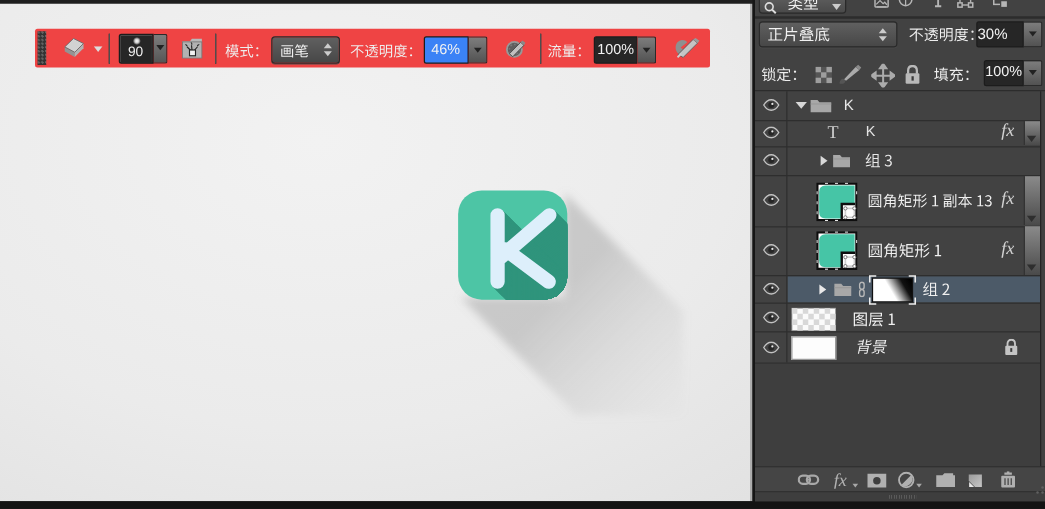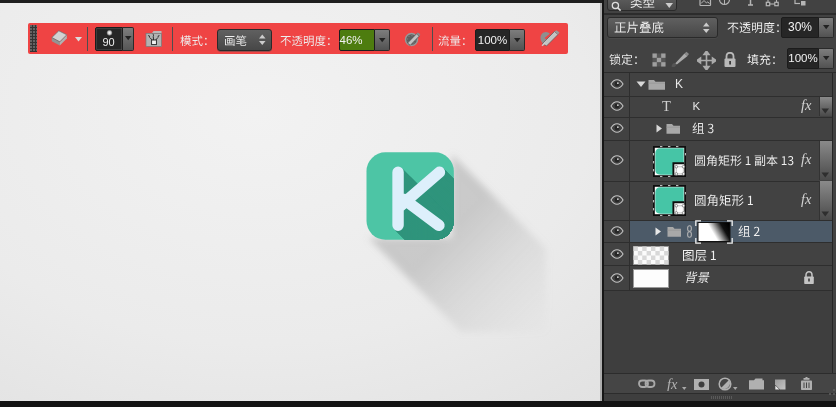--- a/index.html
+++ b/index.html
@@ -202,21 +202,21 @@
 <svg style="position:absolute;left:224px;top:32.5px" width="27" height="15" viewBox="0 0 27 15">
     <path transform="translate(0,12)" d="M1.1 -8.9H10.5V-8.1H1.1ZM5.3 -6.5H6.1V-1.9H5.3ZM3.7 -3.9V-2.4H7.7V-3.9ZM3.7 -6.1V-4.6H7.7V-6.1ZM3.0 -6.8H8.5V-1.6H3.0ZM9.6 -6.1H10.5V0.9H9.6ZM1.0 -6.1H1.9V-0.5H10.2V0.3H1.0Z M20.8 -6.6 21.3 -5.9Q20.5 -5.7 19.5 -5.5Q18.5 -5.4 17.5 -5.3Q16.4 -5.1 15.3 -5.1Q14.2 -5.0 13.2 -4.9Q13.2 -5.1 13.1 -5.3Q13.0 -5.5 13.0 -5.6Q14.0 -5.7 15.1 -5.8Q16.2 -5.9 17.2 -6.0Q18.3 -6.1 19.2 -6.3Q20.1 -6.4 20.8 -6.6ZM16.4 -5.5H17.3V-0.5Q17.3 -0.2 17.4 -0.1Q17.6 0.0 18.1 0.0Q18.2 0.0 18.5 0.0Q18.7 0.0 19.0 0.0Q19.3 0.0 19.7 0.0Q20.0 0.0 20.2 0.0Q20.5 0.0 20.6 0.0Q20.9 0.0 21.1 -0.0Q21.2 -0.1 21.3 -0.4Q21.3 -0.7 21.4 -1.2Q21.5 -1.1 21.8 -1.0Q22.0 -0.9 22.2 -0.9Q22.1 -0.2 22.0 0.1Q21.8 0.5 21.5 0.7Q21.2 0.8 20.7 0.8Q20.6 0.8 20.3 0.8Q20.1 0.8 19.7 0.8Q19.4 0.8 19.0 0.8Q18.7 0.8 18.4 0.8Q18.1 0.8 18.1 0.8Q17.4 0.8 17.0 0.7Q16.7 0.6 16.5 0.3Q16.4 0.0 16.4 -0.5ZM12.7 -3.8 21.2 -4.5 21.3 -3.8 12.8 -3.1ZM12.2 -1.8 22.3 -2.7 22.4 -1.9 12.2 -1.1ZM13.4 -8.6H17.0V-7.8H13.4ZM17.9 -8.6H22.2V-7.8H17.9ZM13.6 -9.7 14.5 -9.5Q14.2 -8.9 13.9 -8.3Q13.7 -7.7 13.3 -7.1Q13.0 -6.6 12.6 -6.2Q12.6 -6.3 12.4 -6.3Q12.3 -6.4 12.2 -6.5Q12.0 -6.6 11.9 -6.7Q12.5 -7.2 12.9 -8.0Q13.3 -8.8 13.6 -9.7ZM18.2 -9.7 19.0 -9.5Q18.7 -8.6 18.2 -7.7Q17.7 -6.9 17.2 -6.3Q17.1 -6.4 17.0 -6.5Q16.8 -6.6 16.7 -6.7Q16.5 -6.8 16.4 -6.8Q17.0 -7.3 17.4 -8.1Q17.9 -8.9 18.2 -9.7ZM14.2 -8.0 14.9 -8.3Q15.2 -7.9 15.4 -7.4Q15.7 -6.9 15.8 -6.5L15.0 -6.2Q14.9 -6.6 14.7 -7.1Q14.5 -7.6 14.2 -8.0ZM19.0 -8.0 19.7 -8.3Q19.9 -7.9 20.2 -7.5Q20.4 -7.1 20.5 -6.8L19.7 -6.5Q19.6 -6.8 19.4 -7.3Q19.2 -7.7 19.0 -8.0Z" fill="#f0f0f0"></path>
   </svg>
 <svg class="abs" style="left:258px;top:34px" width="9" height="12">
     <polygon points="1,4.5 7.5,4.5 4.25,0.5" fill="#ccc"></polygon>
     <polygon points="1,7 7.5,7 4.25,11" fill="#ccc"></polygon>
   </svg>
 <svg style="position:absolute;left:280px;top:32.5px" width="61" height="15" viewBox="0 0 61 15">
     <path transform="translate(0,12)" d="M0.8 -8.9H10.7V-8.0H0.8ZM6.4 -5.5 7.1 -6.1Q7.6 -5.7 8.1 -5.3Q8.7 -4.9 9.2 -4.5Q9.8 -4.1 10.3 -3.7Q10.7 -3.3 11.0 -3.0L10.3 -2.3Q10.0 -2.7 9.6 -3.1Q9.1 -3.5 8.6 -3.9Q8.1 -4.3 7.5 -4.7Q6.9 -5.2 6.4 -5.5ZM6.2 -8.5 7.2 -8.2Q6.5 -7.0 5.6 -5.9Q4.7 -4.8 3.5 -3.8Q2.4 -2.9 1.1 -2.2Q1.0 -2.3 0.9 -2.4Q0.8 -2.6 0.7 -2.7Q0.6 -2.8 0.5 -2.9Q1.4 -3.4 2.3 -4.0Q3.2 -4.7 3.9 -5.4Q4.6 -6.1 5.2 -6.9Q5.8 -7.7 6.2 -8.5ZM5.3 -6.3 6.2 -7.2V-7.2V0.9H5.3Z M15.1 -7.5H22.4V-6.9H15.1ZM16.0 -4.6H19.9V-4.0H16.0ZM19.8 -3.6H21.5V-2.9H19.8ZM18.3 -8.7H19.1V-4.9H18.3ZM18.1 -7.2 18.7 -7.0Q18.3 -6.4 17.8 -5.9Q17.2 -5.4 16.6 -5.0Q15.9 -4.6 15.3 -4.3Q15.2 -4.5 15.0 -4.7Q14.9 -4.8 14.8 -5.0Q15.4 -5.2 16.0 -5.5Q16.6 -5.9 17.2 -6.3Q17.7 -6.7 18.1 -7.2ZM19.4 -7.2Q19.7 -6.7 20.2 -6.3Q20.8 -5.9 21.4 -5.5Q22.0 -5.2 22.6 -5.0Q22.5 -4.9 22.4 -4.7Q22.2 -4.5 22.1 -4.4Q21.5 -4.6 20.9 -5.0Q20.2 -5.4 19.7 -5.9Q19.2 -6.4 18.8 -7.0ZM21.3 -3.6H22.1Q22.1 -3.6 22.1 -3.5Q22.0 -3.3 22.0 -3.3Q21.9 -2.2 21.8 -1.8Q21.7 -1.3 21.5 -1.1Q21.4 -0.9 21.2 -0.9Q21.0 -0.8 20.8 -0.8Q20.6 -0.8 20.2 -0.8Q19.8 -0.8 19.4 -0.8Q19.4 -1.0 19.3 -1.2Q19.3 -1.4 19.2 -1.5Q19.6 -1.5 20.0 -1.5Q20.3 -1.5 20.5 -1.5Q20.6 -1.5 20.7 -1.5Q20.8 -1.5 20.8 -1.5Q21.0 -1.7 21.1 -2.1Q21.2 -2.5 21.3 -3.5ZM21.3 -9.5 21.9 -8.9Q21.3 -8.8 20.5 -8.7Q19.8 -8.6 18.9 -8.5Q18.1 -8.4 17.2 -8.3Q16.4 -8.3 15.6 -8.3Q15.6 -8.4 15.5 -8.6Q15.4 -8.8 15.4 -8.9Q16.2 -8.9 17.0 -9.0Q17.8 -9.0 18.6 -9.1Q19.4 -9.2 20.1 -9.3Q20.8 -9.4 21.3 -9.5ZM17.4 -4.4H18.2Q18.1 -3.8 18.0 -3.2Q17.8 -2.6 17.5 -2.1Q17.2 -1.7 16.8 -1.3Q16.3 -0.9 15.5 -0.7Q15.5 -0.8 15.3 -1.0Q15.2 -1.2 15.1 -1.3Q15.7 -1.5 16.2 -1.8Q16.6 -2.1 16.8 -2.5Q17.1 -2.9 17.2 -3.4Q17.3 -3.9 17.4 -4.4ZM12.2 -8.8 12.9 -9.3Q13.2 -9.0 13.6 -8.7Q13.9 -8.3 14.2 -8.0Q14.5 -7.7 14.7 -7.4L14.0 -6.9Q13.8 -7.2 13.5 -7.5Q13.2 -7.8 12.9 -8.2Q12.5 -8.5 12.2 -8.8ZM14.4 -5.2V-0.8H13.6V-4.4H12.1V-5.2ZM19.7 -4.6H20.4Q20.3 -4.2 20.2 -3.7Q20.1 -3.3 20.0 -2.9H19.2Q19.4 -3.3 19.5 -3.8Q19.6 -4.2 19.7 -4.6ZM14.3 -1.2Q14.6 -1.2 14.8 -1.0Q15.1 -0.8 15.5 -0.5Q16.1 -0.2 16.8 -0.1Q17.5 -0.0 18.4 -0.0Q19.1 -0.0 19.8 -0.1Q20.6 -0.1 21.3 -0.1Q22.0 -0.2 22.6 -0.2Q22.6 -0.1 22.5 0.0Q22.5 0.2 22.4 0.4Q22.4 0.5 22.4 0.7Q22.0 0.7 21.5 0.7Q21.0 0.7 20.5 0.7Q19.9 0.8 19.4 0.8Q18.8 0.8 18.4 0.8Q17.4 0.8 16.7 0.7Q15.9 0.6 15.4 0.2Q15.0 0.0 14.8 -0.2Q14.5 -0.4 14.3 -0.4Q14.1 -0.4 13.8 -0.2Q13.5 -0.0 13.2 0.3Q12.9 0.6 12.6 0.9L12.0 0.2Q12.4 -0.2 12.8 -0.5Q13.2 -0.8 13.6 -1.0Q14.0 -1.2 14.3 -1.2Z M24.4 -9.0H27.7V-2.1H24.4V-2.9H26.9V-8.2H24.4ZM24.4 -6.0H27.2V-5.2H24.4ZM29.3 -9.2H33.1V-8.4H29.3ZM29.3 -6.4H33.1V-5.6H29.3ZM29.2 -3.6H33.1V-2.8H29.2ZM23.9 -9.0H24.7V-1.0H23.9ZM32.8 -9.2H33.7V-0.2Q33.7 0.2 33.6 0.4Q33.5 0.6 33.2 0.7Q32.9 0.8 32.4 0.9Q31.9 0.9 31.2 0.9Q31.2 0.8 31.1 0.6Q31.1 0.5 31.0 0.3Q30.9 0.2 30.9 0.1Q31.2 0.1 31.6 0.1Q31.9 0.1 32.2 0.1Q32.4 0.1 32.5 0.1Q32.7 0.1 32.8 -0.0Q32.8 -0.1 32.8 -0.2ZM28.8 -9.2H29.6V-5.1Q29.6 -4.3 29.5 -3.5Q29.4 -2.7 29.2 -1.9Q29.0 -1.1 28.5 -0.3Q28.0 0.4 27.2 1.0Q27.2 0.9 27.1 0.8Q27.0 0.7 26.8 0.6Q26.7 0.5 26.6 0.4Q27.3 -0.2 27.8 -0.8Q28.2 -1.5 28.4 -2.2Q28.6 -2.9 28.7 -3.7Q28.8 -4.4 28.8 -5.1Z M37.1 -6.4H45.3V-5.7H37.1ZM37.2 -3.1H43.8V-2.3H37.2ZM38.9 -7.4H39.8V-4.5H42.6V-7.4H43.4V-3.8H38.9ZM43.6 -3.1H43.8L43.9 -3.1L44.5 -2.8Q44.0 -1.9 43.2 -1.3Q42.4 -0.6 41.5 -0.2Q40.5 0.2 39.4 0.5Q38.2 0.7 37.1 0.9Q37.0 0.7 36.9 0.5Q36.8 0.3 36.7 0.1Q37.8 0.0 38.9 -0.2Q39.9 -0.4 40.9 -0.8Q41.8 -1.1 42.5 -1.7Q43.2 -2.2 43.6 -2.9ZM39.1 -2.5Q39.7 -1.7 40.6 -1.2Q41.6 -0.6 42.9 -0.3Q44.1 0.0 45.6 0.2Q45.5 0.3 45.4 0.4Q45.3 0.5 45.2 0.7Q45.1 0.8 45.1 0.9Q43.6 0.7 42.3 0.4Q41.0 -0.0 40.0 -0.7Q39.0 -1.3 38.4 -2.2ZM36.4 -8.5H45.4V-7.7H36.4ZM36.0 -8.5H36.8V-5.4Q36.8 -4.7 36.8 -3.9Q36.7 -3.1 36.6 -2.2Q36.5 -1.4 36.3 -0.6Q36.1 0.2 35.7 0.9Q35.6 0.8 35.5 0.8Q35.3 0.7 35.2 0.6Q35.0 0.6 34.9 0.5Q35.3 -0.1 35.5 -0.9Q35.7 -1.6 35.8 -2.4Q35.9 -3.2 35.9 -4.0Q36.0 -4.7 36.0 -5.4ZM39.9 -9.5 40.8 -9.7Q41.0 -9.4 41.2 -9.0Q41.4 -8.5 41.5 -8.2L40.6 -8.0Q40.5 -8.3 40.3 -8.7Q40.1 -9.2 39.9 -9.5Z M48.9 -5.6Q48.5 -5.6 48.3 -5.8Q48.0 -6.1 48.0 -6.4Q48.0 -6.8 48.3 -7.1Q48.5 -7.3 48.9 -7.3Q49.2 -7.3 49.5 -7.1Q49.7 -6.8 49.7 -6.4Q49.7 -6.1 49.5 -5.8Q49.2 -5.6 48.9 -5.6ZM48.9 0.0Q48.5 0.0 48.3 -0.2Q48.0 -0.4 48.0 -0.8Q48.0 -1.2 48.3 -1.4Q48.5 -1.7 48.9 -1.7Q49.2 -1.7 49.5 -1.4Q49.7 -1.2 49.7 -0.8Q49.7 -0.4 49.5 -0.2Q49.2 0.0 48.9 0.0Z" fill="#eeeeee"></path>
   </svg>
-<div class="abs" style="left:338.5px;top:29px;width:36px;height:21.5px;background:#4d7c0f;border:1px solid #1c1c1c;border-radius:2px 0 0 2px;color:#f2f2f2;font-size:11.5px;text-align:left;line-height:20px">46%</div>
+<div class="abs" style="left:338.5px;top:29px;width:36px;height:21.5px;background:#3b82f6;border:1px solid #1c1c1c;border-radius:2px 0 0 2px;color:#f2f2f2;font-size:11.5px;text-align:center;line-height:20px">46%</div>
 <div class="abs" style="left:374.5px;top:29px;width:15px;height:21.5px;background:linear-gradient(#7d7d7d,#525252);border:1px solid #2a2a2a;border-left:none;border-radius:0 2px 2px 0"></div>
 <svg class="abs" style="left:378.5px;top:37.5px" width="8" height="6">
     <polygon points="0,0 6.5,0 3.2,4.2" fill="#222"></polygon>
   </svg>
 <svg class="abs" style="left:404px;top:30px" width="18" height="18" viewBox="0 0 18 18">
 <circle cx="7.5" cy="9.5" r="6" fill="#5e5e5e" stroke="#989898" stroke-width="1.5"></circle>
 <circle cx="7.5" cy="9.5" r="4" fill="none" stroke="#787878" stroke-width="1.2" stroke-dasharray="1.5 1.5"></circle>
 <path d="M3.5 13 L12.5 3.8 L15.2 6.2 L6.2 15.4 Z" fill="#c0c0c0" stroke="#4e4e4e" stroke-width="0.8"></path>
 <path d="M12.5 3.8 L15.2 6.2 L16.3 4.2 L13.9 2.4 Z" fill="#8a8a8a"></path>
 </svg>
@@ -269,21 +269,21 @@
 <svg style="position:absolute;left:613.5px;top:20px" width="54" height="16" viewBox="0 0 54 16">
     <path transform="translate(0,12)" d="M1.1 -9.6H11.5V-8.7H1.1ZM6.5 -5.3H11.0V-4.4H6.5ZM0.6 -0.5H11.9V0.4H0.6ZM6.1 -9.2H7.1V-0.0H6.1ZM2.4 -6.4H3.3V0.0H2.4Z M15.2 -7.3H23.8V-6.3H15.2ZM19.3 -10.5H20.3V-6.8H19.3ZM14.7 -10.2H15.7V-6.0Q15.7 -5.1 15.7 -4.1Q15.6 -3.2 15.4 -2.3Q15.2 -1.4 14.8 -0.6Q14.4 0.3 13.7 1.0Q13.6 0.9 13.5 0.8Q13.4 0.6 13.2 0.5Q13.1 0.4 13.0 0.3Q13.8 -0.6 14.2 -1.6Q14.5 -2.7 14.6 -3.8Q14.7 -4.9 14.7 -6.0ZM15.2 -4.3H21.9V1.0H20.8V-3.3H15.2Z M27.6 -10.2H34.4V-9.6H27.6ZM28.1 -9.0 28.5 -9.5Q29.7 -9.3 30.9 -9.1Q32.1 -8.8 33.2 -8.5Q34.2 -8.2 35.0 -8.0L34.4 -7.4Q33.7 -7.7 32.7 -8.0Q31.7 -8.3 30.5 -8.6Q29.3 -8.8 28.1 -9.0ZM34.2 -10.2H34.3L34.5 -10.2L34.9 -9.9Q34.4 -9.3 33.6 -8.9Q32.7 -8.5 31.7 -8.2Q30.7 -7.9 29.6 -7.7Q28.6 -7.6 27.5 -7.4Q27.5 -7.6 27.4 -7.8Q27.3 -7.9 27.2 -8.0Q28.2 -8.1 29.2 -8.3Q30.2 -8.4 31.2 -8.7Q32.2 -8.9 32.9 -9.3Q33.7 -9.6 34.2 -10.1ZM26.3 -7.4H30.3V-6.8H26.3ZM26.5 -6.3 27.0 -6.8Q27.7 -6.6 28.4 -6.3Q29.1 -6.0 29.8 -5.8Q30.4 -5.5 30.9 -5.2L30.3 -4.7Q29.8 -5.0 29.2 -5.3Q28.6 -5.6 27.9 -5.8Q27.2 -6.1 26.5 -6.3ZM30.1 -7.4H30.3L30.4 -7.5L30.9 -7.2Q30.5 -6.5 29.7 -6.0Q29.0 -5.5 28.0 -5.2Q27.1 -4.9 26.2 -4.7Q26.1 -4.8 26.0 -5.0Q25.9 -5.2 25.8 -5.3Q26.7 -5.4 27.5 -5.7Q28.4 -6.0 29.1 -6.4Q29.8 -6.8 30.1 -7.3ZM31.5 -7.4H35.9V-6.8H31.5ZM31.7 -6.3 32.1 -6.8Q32.9 -6.6 33.7 -6.3Q34.5 -6.0 35.2 -5.8Q35.9 -5.5 36.4 -5.2L35.8 -4.7Q35.4 -5.0 34.7 -5.3Q34.0 -5.6 33.3 -5.8Q32.5 -6.1 31.7 -6.3ZM35.6 -7.4H35.7L35.9 -7.5L36.4 -7.2Q35.9 -6.5 35.2 -6.1Q34.4 -5.6 33.5 -5.3Q32.5 -5.0 31.6 -4.8Q31.5 -4.9 31.4 -5.1Q31.3 -5.2 31.2 -5.3Q32.1 -5.5 32.9 -5.7Q33.8 -6.0 34.5 -6.4Q35.2 -6.8 35.6 -7.3ZM28.3 -2.3H34.3V-1.7H28.3ZM28.3 -1.1H34.3V-0.6H28.3ZM25.7 0.0H36.8V0.7H25.7ZM26.0 -4.7H36.5V-3.0H35.6V-4.1H26.9V-3.0H26.0ZM27.8 -3.5H34.6V0.4H33.7V-2.9H28.7V0.4H27.8Z M41.7 -4.4H49.0V-3.6H41.7ZM47.8 -7.8 48.5 -7.1Q47.6 -6.9 46.4 -6.7Q45.2 -6.6 44.0 -6.5Q42.7 -6.4 41.5 -6.3Q41.5 -6.5 41.4 -6.7Q41.4 -7.0 41.3 -7.1Q42.1 -7.2 43.0 -7.2Q43.9 -7.3 44.8 -7.4Q45.7 -7.4 46.5 -7.5Q47.2 -7.6 47.8 -7.8ZM44.9 -7.1H45.8Q45.8 -5.6 46.1 -4.3Q46.3 -3.0 46.6 -2.1Q47.0 -1.1 47.4 -0.6Q47.8 -0.0 48.3 -0.0Q48.5 -0.0 48.6 -0.5Q48.7 -0.9 48.7 -1.8Q48.9 -1.7 49.1 -1.6Q49.3 -1.4 49.5 -1.4Q49.4 -0.5 49.3 -0.0Q49.1 0.5 48.9 0.7Q48.6 0.9 48.2 0.9Q47.6 0.9 47.2 0.5Q46.7 0.0 46.3 -0.7Q45.9 -1.4 45.6 -2.4Q45.3 -3.4 45.1 -4.6Q44.9 -5.8 44.9 -7.1ZM39.5 -9.2H49.4V-8.4H39.5ZM39.0 -9.2H39.9V-5.6Q39.9 -4.9 39.9 -4.0Q39.8 -3.2 39.7 -2.3Q39.6 -1.4 39.3 -0.5Q39.1 0.3 38.7 1.1Q38.6 1.0 38.5 0.9Q38.3 0.8 38.2 0.7Q38.0 0.6 37.9 0.5Q38.3 -0.1 38.5 -0.9Q38.7 -1.7 38.8 -2.5Q38.9 -3.4 39.0 -4.2Q39.0 -5.0 39.0 -5.6ZM43.9 -2.0 44.6 -2.2Q44.9 -1.8 45.1 -1.3Q45.4 -0.8 45.6 -0.4Q45.8 0.1 45.9 0.4L45.1 0.8Q45.0 0.4 44.8 -0.1Q44.6 -0.5 44.4 -1.0Q44.1 -1.5 43.9 -2.0ZM43.5 -10.3 44.3 -10.5Q44.6 -10.2 44.8 -9.8Q45.0 -9.3 45.1 -9.0L44.2 -8.7Q44.1 -9.0 43.9 -9.4Q43.7 -9.9 43.5 -10.3ZM41.1 0.9 41.0 0.1 41.4 -0.3 44.0 -1.1Q44.0 -0.9 44.0 -0.7Q44.1 -0.4 44.1 -0.3Q43.2 0.0 42.6 0.2Q42.1 0.4 41.8 0.5Q41.5 0.7 41.3 0.7Q41.2 0.8 41.1 0.9ZM41.1 0.9Q41.1 0.7 41.0 0.6Q40.9 0.5 40.9 0.3Q40.8 0.2 40.8 0.1Q40.9 0.0 41.1 -0.1Q41.3 -0.3 41.3 -0.6V-7.1L42.2 -6.9V0.1Q42.2 0.1 42.0 0.2Q41.9 0.2 41.8 0.3Q41.6 0.4 41.5 0.5Q41.3 0.6 41.2 0.7Q41.1 0.8 41.1 0.9Z" fill="#f2f2f2"></path>
   </svg>
 <svg class="abs" style="left:702px;top:21.5px" width="9" height="12">
     <polygon points="1,4.5 7.5,4.5 4.25,0.5" fill="#ccc"></polygon>
     <polygon points="1,7 7.5,7 4.25,11" fill="#ccc"></polygon>
   </svg>
 <svg style="position:absolute;left:727px;top:20px" width="64" height="16" viewBox="0 0 64 16">
     <path transform="translate(0,12)" d="M0.8 -9.2H11.2V-8.3H0.8ZM6.7 -5.7 7.4 -6.3Q7.9 -6.0 8.5 -5.6Q9.1 -5.2 9.6 -4.7Q10.2 -4.3 10.7 -3.9Q11.2 -3.5 11.5 -3.1L10.8 -2.4Q10.5 -2.8 10.0 -3.2Q9.5 -3.6 9.0 -4.1Q8.4 -4.5 7.8 -5.0Q7.3 -5.4 6.7 -5.7ZM6.5 -8.9 7.5 -8.6Q6.8 -7.3 5.8 -6.2Q4.9 -5.0 3.7 -4.0Q2.5 -3.0 1.1 -2.3Q1.1 -2.4 1.0 -2.5Q0.9 -2.7 0.7 -2.8Q0.6 -3.0 0.5 -3.1Q1.5 -3.5 2.4 -4.2Q3.3 -4.9 4.1 -5.6Q4.8 -6.4 5.5 -7.2Q6.1 -8.1 6.5 -8.9ZM5.5 -6.5 6.5 -7.5V-7.5V0.9H5.5Z M15.8 -7.9H23.4V-7.1H15.8ZM16.7 -4.8H20.7V-4.1H16.7ZM20.6 -3.7H22.4V-3.1H20.6ZM19.1 -9.1H20.0V-5.1H19.1ZM18.9 -7.5 19.5 -7.3Q19.1 -6.7 18.5 -6.2Q17.9 -5.6 17.3 -5.2Q16.6 -4.8 15.9 -4.5Q15.9 -4.7 15.7 -4.9Q15.5 -5.1 15.4 -5.2Q16.0 -5.4 16.7 -5.8Q17.4 -6.1 17.9 -6.6Q18.5 -7.0 18.9 -7.5ZM20.2 -7.5Q20.6 -7.0 21.1 -6.6Q21.7 -6.1 22.3 -5.8Q23.0 -5.4 23.6 -5.2Q23.5 -5.1 23.3 -4.9Q23.2 -4.7 23.1 -4.6Q22.4 -4.8 21.8 -5.2Q21.1 -5.7 20.6 -6.2Q20.0 -6.7 19.6 -7.3ZM22.2 -3.7H23.0Q23.0 -3.7 23.0 -3.6Q23.0 -3.5 23.0 -3.4Q22.9 -2.3 22.8 -1.8Q22.6 -1.3 22.4 -1.1Q22.3 -1.0 22.1 -0.9Q21.9 -0.9 21.7 -0.9Q21.5 -0.8 21.1 -0.9Q20.7 -0.9 20.2 -0.9Q20.2 -1.0 20.2 -1.2Q20.1 -1.4 20.0 -1.6Q20.5 -1.5 20.8 -1.5Q21.2 -1.5 21.4 -1.5Q21.5 -1.5 21.6 -1.5Q21.7 -1.6 21.8 -1.6Q21.9 -1.7 22.0 -2.2Q22.1 -2.6 22.2 -3.6ZM22.3 -9.9 22.8 -9.3Q22.2 -9.1 21.4 -9.0Q20.6 -8.9 19.7 -8.8Q18.9 -8.8 18.0 -8.7Q17.1 -8.7 16.3 -8.6Q16.2 -8.8 16.2 -9.0Q16.1 -9.1 16.1 -9.3Q16.9 -9.3 17.7 -9.4Q18.6 -9.4 19.4 -9.5Q20.3 -9.6 21.0 -9.7Q21.7 -9.8 22.3 -9.9ZM18.2 -4.6H19.0Q18.9 -3.9 18.8 -3.3Q18.6 -2.7 18.3 -2.2Q18.0 -1.7 17.5 -1.4Q17.0 -1.0 16.2 -0.7Q16.1 -0.9 16.0 -1.1Q15.8 -1.3 15.7 -1.4Q16.4 -1.6 16.9 -1.9Q17.3 -2.2 17.6 -2.6Q17.8 -3.1 18.0 -3.6Q18.1 -4.1 18.2 -4.6ZM12.7 -9.2 13.4 -9.7Q13.8 -9.4 14.1 -9.1Q14.5 -8.7 14.8 -8.4Q15.1 -8.0 15.3 -7.7L14.6 -7.2Q14.4 -7.5 14.1 -7.8Q13.8 -8.2 13.4 -8.5Q13.1 -8.9 12.7 -9.2ZM15.0 -5.5V-0.9H14.1V-4.6H12.7V-5.5ZM20.5 -4.8H21.3Q21.2 -4.4 21.1 -3.9Q21.0 -3.4 20.9 -3.1H20.1Q20.2 -3.4 20.3 -3.9Q20.5 -4.4 20.5 -4.8ZM14.9 -1.2Q15.2 -1.2 15.5 -1.0Q15.7 -0.8 16.2 -0.5Q16.7 -0.2 17.5 -0.1Q18.3 -0.0 19.2 -0.0Q19.9 -0.0 20.7 -0.1Q21.5 -0.1 22.2 -0.1Q23.0 -0.2 23.6 -0.2Q23.5 -0.1 23.5 0.0Q23.4 0.2 23.4 0.4Q23.4 0.6 23.3 0.7Q23.0 0.7 22.5 0.7Q21.9 0.8 21.4 0.8Q20.8 0.8 20.2 0.8Q19.6 0.8 19.2 0.8Q18.2 0.8 17.4 0.7Q16.6 0.6 16.0 0.2Q15.7 0.0 15.4 -0.2Q15.1 -0.4 14.9 -0.4Q14.7 -0.4 14.4 -0.2Q14.1 -0.0 13.8 0.3Q13.5 0.6 13.1 1.0L12.5 0.2Q13.0 -0.2 13.4 -0.5Q13.8 -0.8 14.2 -1.0Q14.6 -1.2 14.9 -1.2Z M25.5 -9.3H28.9V-2.2H25.5V-3.0H28.1V-8.5H25.5ZM25.5 -6.2H28.4V-5.4H25.5ZM30.5 -9.6H34.6V-8.7H30.5ZM30.5 -6.7H34.6V-5.8H30.5ZM30.5 -3.7H34.6V-2.9H30.5ZM25.0 -9.3H25.8V-1.1H25.0ZM34.2 -9.6H35.1V-0.2Q35.1 0.2 35.0 0.4Q34.9 0.7 34.6 0.8Q34.3 0.9 33.8 0.9Q33.3 0.9 32.5 0.9Q32.5 0.8 32.5 0.7Q32.4 0.5 32.3 0.3Q32.3 0.2 32.2 0.1Q32.6 0.1 33.0 0.1Q33.3 0.1 33.6 0.1Q33.8 0.1 34.0 0.1Q34.1 0.1 34.2 -0.0Q34.2 -0.1 34.2 -0.2ZM30.0 -9.6H30.9V-5.3Q30.9 -4.5 30.8 -3.7Q30.7 -2.8 30.5 -2.0Q30.2 -1.1 29.7 -0.4Q29.2 0.4 28.4 1.0Q28.4 0.9 28.2 0.8Q28.1 0.7 28.0 0.6Q27.9 0.5 27.8 0.4Q28.5 -0.2 29.0 -0.9Q29.4 -1.6 29.7 -2.3Q29.9 -3.1 29.9 -3.8Q30.0 -4.6 30.0 -5.3Z M38.7 -6.7H47.2V-5.9H38.7ZM38.9 -3.2H45.7V-2.4H38.9ZM40.6 -7.7H41.5V-4.7H44.4V-7.7H45.3V-3.9H40.6ZM45.5 -3.2H45.7L45.8 -3.2L46.4 -2.9Q45.9 -2.0 45.1 -1.3Q44.3 -0.7 43.3 -0.2Q42.2 0.2 41.1 0.5Q39.9 0.7 38.7 0.9Q38.6 0.7 38.5 0.5Q38.4 0.3 38.3 0.1Q39.4 0.0 40.6 -0.2Q41.7 -0.4 42.6 -0.8Q43.6 -1.2 44.3 -1.7Q45.1 -2.3 45.5 -3.1ZM40.8 -2.6Q41.4 -1.8 42.4 -1.2Q43.4 -0.7 44.7 -0.3Q46.0 0.0 47.5 0.2Q47.4 0.3 47.3 0.4Q47.2 0.6 47.2 0.7Q47.1 0.8 47.0 1.0Q45.5 0.8 44.2 0.4Q42.8 -0.0 41.8 -0.7Q40.7 -1.3 40.0 -2.3ZM37.9 -8.9H47.4V-8.0H37.9ZM37.5 -8.9H38.4V-5.6Q38.4 -4.9 38.4 -4.1Q38.3 -3.2 38.2 -2.3Q38.1 -1.4 37.9 -0.6Q37.6 0.2 37.2 1.0Q37.2 0.9 37.0 0.8Q36.9 0.7 36.7 0.7Q36.6 0.6 36.4 0.6Q36.8 -0.1 37.0 -0.9Q37.2 -1.7 37.3 -2.5Q37.5 -3.4 37.5 -4.2Q37.5 -4.9 37.5 -5.6ZM41.7 -9.9 42.6 -10.1Q42.8 -9.8 43.0 -9.3Q43.2 -8.9 43.3 -8.6L42.3 -8.3Q42.3 -8.7 42.1 -9.1Q41.9 -9.6 41.7 -9.9Z M51.0 -5.8Q50.6 -5.8 50.4 -6.1Q50.1 -6.3 50.1 -6.7Q50.1 -7.1 50.4 -7.4Q50.6 -7.6 51.0 -7.6Q51.4 -7.6 51.6 -7.4Q51.9 -7.1 51.9 -6.7Q51.9 -6.3 51.6 -6.1Q51.4 -5.8 51.0 -5.8ZM51.0 0.0Q50.6 0.0 50.4 -0.2Q50.1 -0.4 50.1 -0.8Q50.1 -1.3 50.4 -1.5Q50.6 -1.8 51.0 -1.8Q51.4 -1.8 51.6 -1.5Q51.9 -1.3 51.9 -0.8Q51.9 -0.4 51.6 -0.2Q51.4 0.0 51.0 0.0Z" fill="#eeeeee"></path>
   </svg>
-<div class="abs" style="left:781px;top:17px;width:38px;height:20.5px;background:#262626;border:1px solid #1c1c1c;border-radius:2px 0 0 2px;color:#f2f2f2;font-size:12px;text-align:center;line-height:19px">30%</div>
+<div class="abs" style="left:781px;top:17px;width:38px;height:20.5px;background:#262626;border:1px solid #1c1c1c;border-radius:2px 0 0 2px;color:#f2f2f2;font-size:12px;text-align:left;line-height:19px">30%</div>
 <div class="abs" style="left:819px;top:17px;width:15px;height:20.5px;background:linear-gradient(#7d7d7d,#525252);border:1px solid #2a2a2a;border-left:none;border-radius:0 2px 2px 0"></div>
 <svg class="abs" style="left:823px;top:25px" width="8" height="6">
     <polygon points="0,0 6.5,0 3.2,4.2" fill="#222"></polygon>
   </svg>
 <svg style="position:absolute;left:608.5px;top:52px" width="40" height="16" viewBox="0 0 40 16">
     <path transform="translate(0,12)" d="M2.2 -10.0 2.9 -9.8Q2.7 -9.2 2.4 -8.5Q2.1 -7.9 1.7 -7.3Q1.3 -6.8 0.8 -6.3Q0.8 -6.4 0.7 -6.6Q0.7 -6.7 0.6 -6.9Q0.5 -7.1 0.4 -7.1Q0.9 -7.7 1.4 -8.4Q1.9 -9.2 2.2 -10.0ZM1.9 -8.7H5.0V-7.9H1.7ZM2.2 0.9 2.1 0.1 2.4 -0.3 4.7 -1.5Q4.8 -1.3 4.8 -1.1Q4.9 -0.9 4.9 -0.7Q4.1 -0.3 3.6 -0.0Q3.1 0.3 2.8 0.4Q2.6 0.6 2.4 0.7Q2.3 0.8 2.2 0.9ZM1.3 -6.6H4.7V-5.8H1.3ZM0.8 -4.1H4.9V-3.3H0.8ZM7.7 -5.4H8.5V-3.3Q8.5 -2.7 8.4 -2.2Q8.3 -1.6 7.9 -1.0Q7.6 -0.5 6.9 0.1Q6.2 0.6 5.0 1.0Q4.9 0.8 4.8 0.6Q4.6 0.4 4.4 0.3Q5.5 -0.0 6.2 -0.5Q6.8 -0.9 7.2 -1.4Q7.5 -1.9 7.6 -2.4Q7.7 -2.9 7.7 -3.3ZM8.1 -0.7 8.6 -1.3Q9.1 -1.0 9.7 -0.8Q10.2 -0.5 10.7 -0.2Q11.2 0.1 11.6 0.3L11.0 1.0Q10.7 0.7 10.2 0.4Q9.7 0.1 9.1 -0.2Q8.6 -0.5 8.1 -0.7ZM5.5 -6.9H10.8V-1.3H9.9V-6.0H6.4V-1.3H5.5ZM5.3 -9.3 6.0 -9.7Q6.3 -9.2 6.7 -8.6Q7.0 -8.0 7.1 -7.6L6.4 -7.2Q6.4 -7.5 6.2 -7.9Q6.0 -8.3 5.8 -8.6Q5.5 -9.0 5.3 -9.3ZM10.3 -9.6 11.1 -9.4Q10.8 -8.8 10.4 -8.2Q10.1 -7.6 9.8 -7.2L9.1 -7.5Q9.3 -7.8 9.5 -8.1Q9.8 -8.5 10.0 -8.9Q10.2 -9.3 10.3 -9.6ZM7.7 -10.2H8.6V-6.5H7.7ZM2.2 0.9Q2.2 0.8 2.1 0.7Q2.0 0.6 1.9 0.5Q1.8 0.4 1.7 0.3Q1.8 0.2 2.0 0.0Q2.2 -0.2 2.3 -0.4Q2.4 -0.7 2.4 -1.0V-6.3H3.2V-0.4Q3.2 -0.4 3.1 -0.3Q3.0 -0.2 2.9 -0.1Q2.7 0.1 2.6 0.3Q2.4 0.4 2.3 0.6Q2.2 0.8 2.2 0.9Z M14.5 -6.4H21.5V-5.5H14.5ZM18.0 -3.5H22.0V-2.7H18.0ZM17.5 -6.0H18.5V0.1L17.5 -0.0ZM14.7 -4.5 15.6 -4.4Q15.4 -2.6 14.8 -1.3Q14.2 0.1 13.2 1.0Q13.1 0.9 13.0 0.8Q12.8 0.7 12.7 0.6Q12.5 0.5 12.4 0.4Q13.4 -0.4 14.0 -1.6Q14.5 -2.9 14.7 -4.5ZM15.3 -3.0Q15.6 -2.1 16.1 -1.5Q16.6 -0.9 17.2 -0.6Q17.9 -0.4 18.7 -0.2Q19.5 -0.1 20.4 -0.1Q20.6 -0.1 20.9 -0.1Q21.2 -0.1 21.5 -0.1Q21.9 -0.1 22.3 -0.1Q22.7 -0.1 23.0 -0.1Q23.4 -0.1 23.5 -0.1Q23.5 -0.0 23.4 0.1Q23.3 0.3 23.3 0.5Q23.2 0.6 23.2 0.8H22.6H20.4Q19.3 0.8 18.4 0.6Q17.5 0.5 16.8 0.1Q16.0 -0.3 15.5 -0.9Q14.9 -1.6 14.5 -2.7ZM13.0 -8.7H23.0V-6.1H22.1V-7.9H13.9V-6.1H13.0ZM17.1 -9.9 18.0 -10.2Q18.2 -9.8 18.4 -9.4Q18.6 -9.0 18.7 -8.7L17.8 -8.4Q17.7 -8.7 17.5 -9.1Q17.3 -9.6 17.1 -9.9Z M27.0 -5.8Q26.6 -5.8 26.4 -6.1Q26.1 -6.3 26.1 -6.7Q26.1 -7.1 26.4 -7.4Q26.6 -7.6 27.0 -7.6Q27.4 -7.6 27.6 -7.4Q27.9 -7.1 27.9 -6.7Q27.9 -6.3 27.6 -6.1Q27.4 -5.8 27.0 -5.8ZM27.0 0.0Q26.6 0.0 26.4 -0.2Q26.1 -0.4 26.1 -0.8Q26.1 -1.3 26.4 -1.5Q26.6 -1.8 27.0 -1.8Q27.4 -1.8 27.6 -1.5Q27.9 -1.3 27.9 -0.8Q27.9 -0.4 27.6 -0.2Q27.4 0.0 27.0 0.0Z" fill="#eeeeee"></path>
   </svg>
 <svg class="abs" style="left:651.5px;top:53px" width="14" height="14" viewBox="0 0 14 14">
 <rect x="0.5" y="0.5" width="13" height="13" fill="#555"></rect>
 <g fill="#9e9e9e">

